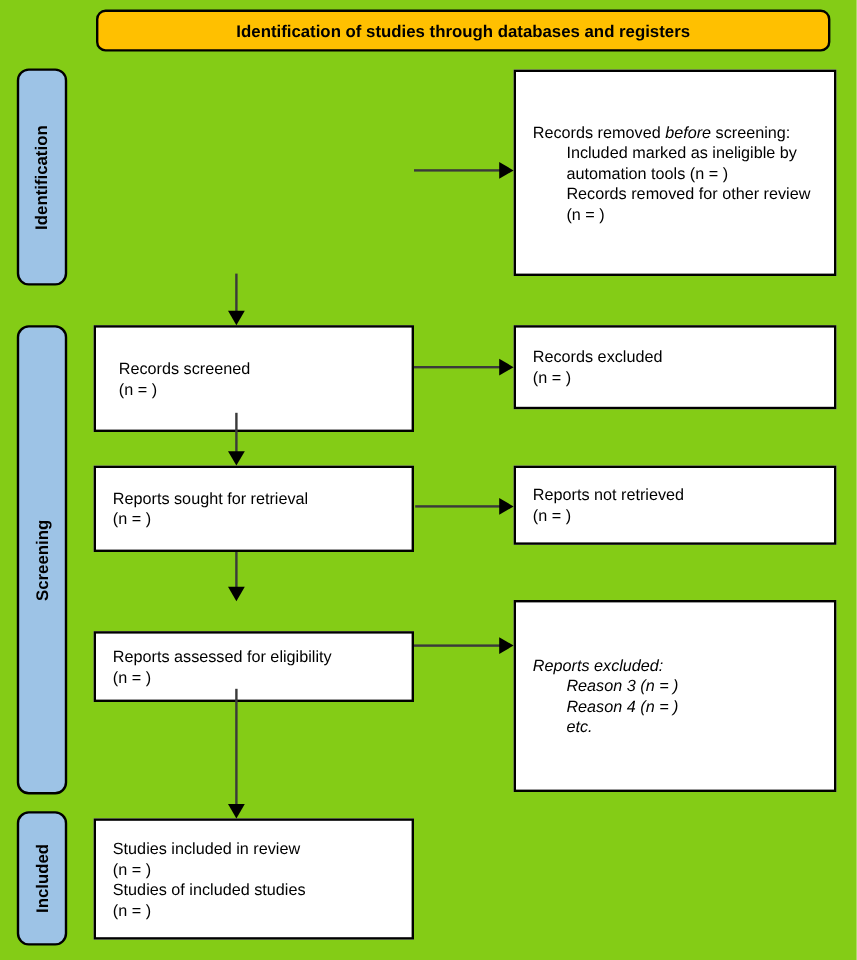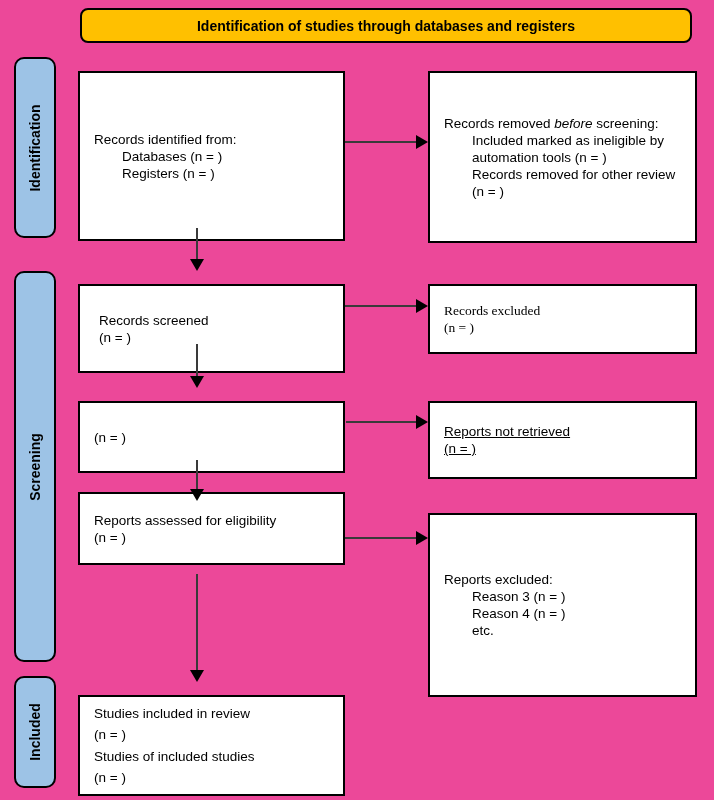--- a/index.html
+++ b/index.html
@@ -1,20 +1,20 @@
 <!DOCTYPE html>
 <html><head>
 <meta charset="utf-8">
 <style>
   html, body { margin: 0; padding: 0; background: #ffffff; }
   .canvas {
     position: relative;
     width: 714px;
     height: 800px;
-    background: #ec4899;
+    background: #84cc16;
     font-family: "Liberation Sans", sans-serif;
     color: #000000;
     overflow: hidden;
   }
   
   .banner {
     position: absolute;
     left: 80px; top: 8px;
     width: 612px; height: 35px;
     background: #FFC000;
@@ -46,33 +46,32 @@
   
   .box {
     position: absolute;
     background: #ffffff;
     border: 2px solid #000;
     box-sizing: border-box;
     display: flex; flex-direction: column; justify-content: center;
     padding: 8px 8px 8px 14px;
     font-size: 13.5px;
     line-height: 17px;
-    margin-top: 13px;
   }
   .col-left  { left: 78px;  width: 267px; }
   .col-right { left: 428px; width: 269px; }
   #box-records-identified { top: 58px;  height: 170px; }
   #box-records-removed    { top: 58px;  height: 172px; }
   #box-records-screened   { top: 271px; height: 89px; padding-left: 19px; }
-  #box-records-excluded   { top: 271px; height: 70px; font-family: Liberation Serif, serif; }
+  #box-records-excluded   { top: 271px; height: 70px; }
   #box-reports-sought     { top: 388px; height: 72px; }
-  #box-reports-not-retrieved { top: 388px; height: 78px; text-decoration: underline; }
-  #box-reports-assessed   { top: 479px; height: 73px; }
-  #box-reports-excluded   { top: 500px; height: 184px; }
-  #box-studies-included   { top: 682px; height: 101px; justify-content: space-between; }
+  #box-reports-not-retrieved { top: 388px; height: 66px; }
+  #box-reports-assessed   { top: 526px; height: 59px; }
+  #box-reports-excluded   { top: 500px; height: 160px; font-style: italic; }
+  #box-studies-included   { top: 682px; height: 101px; }
   .line.indent { margin-left: 28px; }
   .italic { font-style: italic; }
   
   .arrow-line-h { position: absolute; height: 2px; background: #3a3a3a; }
   .arrow-line-v { position: absolute; width: 2px;  background: #3a3a3a; }
   .arrow-head-right {
     position: absolute; width: 0; height: 0;
     border-top: 7px solid transparent;
     border-bottom: 7px solid transparent;
     border-left: 12px solid #000;
@@ -96,42 +95,38 @@
   <div class="stage" id="stage-identification">
     <span class="stage-label">Identification</span>
   </div>
   <div class="stage" id="stage-screening">
     <span class="stage-label">Screening</span>
   </div>
   <div class="stage" id="stage-included">
     <span class="stage-label">Included</span>
   </div>
 
-  <div class="box col-left" id="box-records-identified">
-    <div class="line">Records identified from:</div>
-    <div class="line indent">Databases (n = )</div>
-    <div class="line indent">Registers (n = )</div>
-  </div>
 
   <div class="box col-right" id="box-records-removed">
     <div class="line"><span>Records removed </span><span class="italic">before</span><span> screening:</span></div>
     <div class="line indent">Included marked as ineligible by automation tools (n = )</div>
     <div class="line indent">Records removed for other review (n = )</div>
   </div>
 
   <div class="box col-left" id="box-records-screened">
     <div class="line">Records screened</div>
     <div class="line">(n = )</div>
   </div>
   <div class="box col-right" id="box-records-excluded">
     <div class="line">Records excluded</div>
     <div class="line">(n = )</div>
   </div>
 
   <div class="box col-left" id="box-reports-sought">
+    <div class="line">Reports sought for retrieval</div>
     <div class="line">(n = )</div>
   </div>
   <div class="box col-right" id="box-reports-not-retrieved">
     <div class="line">Reports not retrieved</div>
     <div class="line">(n = )</div>
   </div>
 
   <div class="box col-left" id="box-reports-assessed">
     <div class="line">Reports assessed for eligibility</div>
     <div class="line">(n = )</div>

